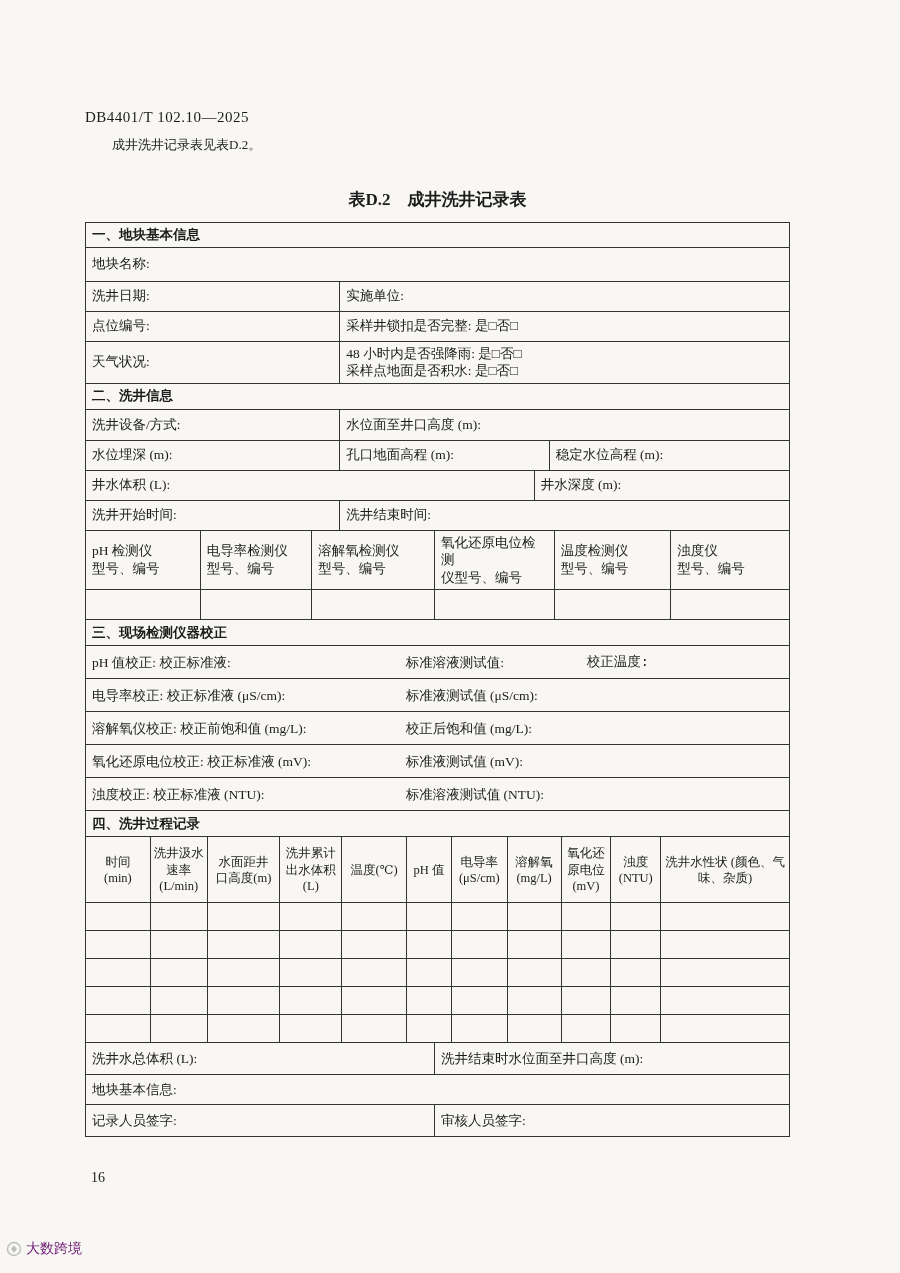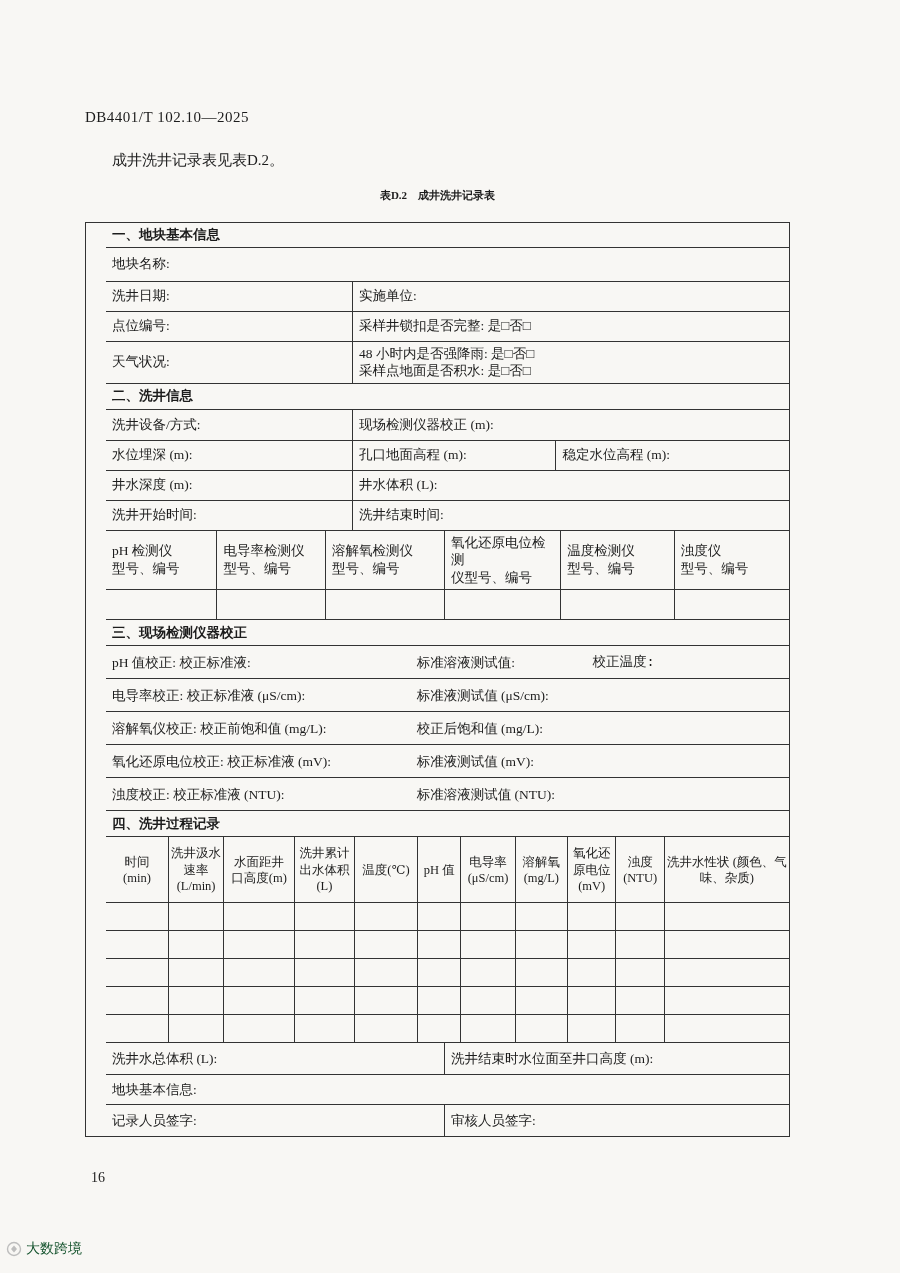--- a/index.html
+++ b/index.html
@@ -11,31 +11,31 @@
     position:relative;
     overflow:hidden;
   }
   .page { position:absolute; inset:0; background:#f8f7f4; }
 
   .doc-number {
     position:absolute; left:85px; top:109px;
     font-size:15px; letter-spacing:0.5px;
   }
   .intro {
-    position:absolute; left:112px; top:151px;
-    font-size:15px;
+    position:absolute; left:112px; top:136px;
+    font-size:13px;
   }
   .table-title {
     position:absolute; left:85px; top:188px; width:705px;
-    text-align:center; font-weight:bold; font-size:11px;
+    text-align:center; font-weight:bold; font-size:17px;
   }
 
   .form-table {
     position:absolute; left:85px; top:222px; width:705px;
-    border:1px solid #333; background:transparent;padding-left:20px;
+    border:1px solid #333; background:transparent;
   }
   .row { display:flex; border-bottom:1px solid #333; align-items:stretch; }
   .row:last-child { border-bottom:none; }
   .cell {
     border-right:1px solid #333;
     padding:3px 6px;
     font-size:13.5px;
     line-height:1.3;
     display:flex; flex-direction:column; justify-content:center;
     white-space:pre-line;
@@ -73,21 +73,21 @@
   .c9{width:7.09%}.c10{width:7.09%}.c11{flex:1}
   .proc-head .cell { font-size:12.5px; text-align:center; align-items:center; padding:3px 2px; }
 
   .page-number {
     position:absolute; left:91px; top:1170px; font-size:14px;
   }
 
   .watermark {
     position:absolute; left:6px; top:1240px;
     display:flex; align-items:center; gap:4px;
-    color:#14532d; font-size:14px;
+    color:#701a75; font-size:14px;
     font-family:"Liberation Sans","DejaVu Sans",sans-serif;
   }
   .wm-icon { display:inline-flex; }
 </style>
 </head>
 <body>
 
 <div class="page">
 
   <div class="doc-number">DB4401/T 102.10—2025</div>
@@ -116,30 +116,30 @@
         <div>48 小时内是否强降雨: 是□否□</div>
         <div>采样点地面是否积水: 是□否□</div>
       </div>
     </div>
 
     <div class="row h26">
       <div class="cell full bold">二、洗井信息</div>
     </div>
     <div class="row h31">
       <div class="cell w36">洗井设备/方式:</div>
-      <div class="cell wflex">现场检测仪器校正 (m):</div>
+      <div class="cell wflex">水位面至井口高度 (m):</div>
     </div>
     <div class="row h30">
       <div class="cell w36">水位埋深 (m):</div>
       <div class="cell w30">孔口地面高程 (m):</div>
       <div class="cell wflex">稳定水位高程 (m):</div>
     </div>
     <div class="row h30">
+      <div class="cell wflex">井水体积 (L):</div>
       <div class="cell w36">井水深度 (m):</div>
-      <div class="cell wflex">井水体积 (L):</div>
     </div>
     <div class="row h30">
       <div class="cell w36">洗井开始时间:</div>
       <div class="cell wflex">洗井结束时间:</div>
     </div>
     <div class="row h38">
       <div class="cell m1">pH 检测仪
 型号、编号</div>
       <div class="cell m2">电导率检测仪
 型号、编号</div>

